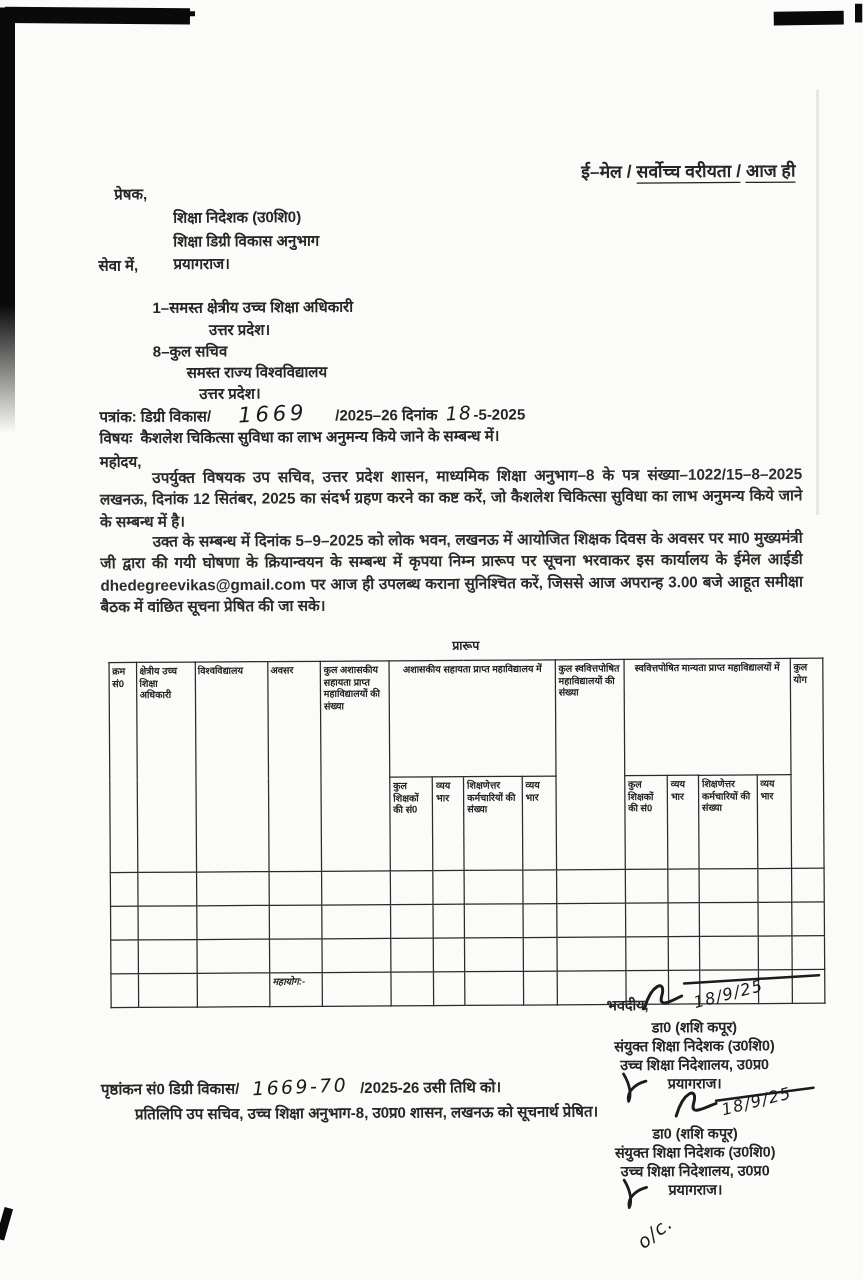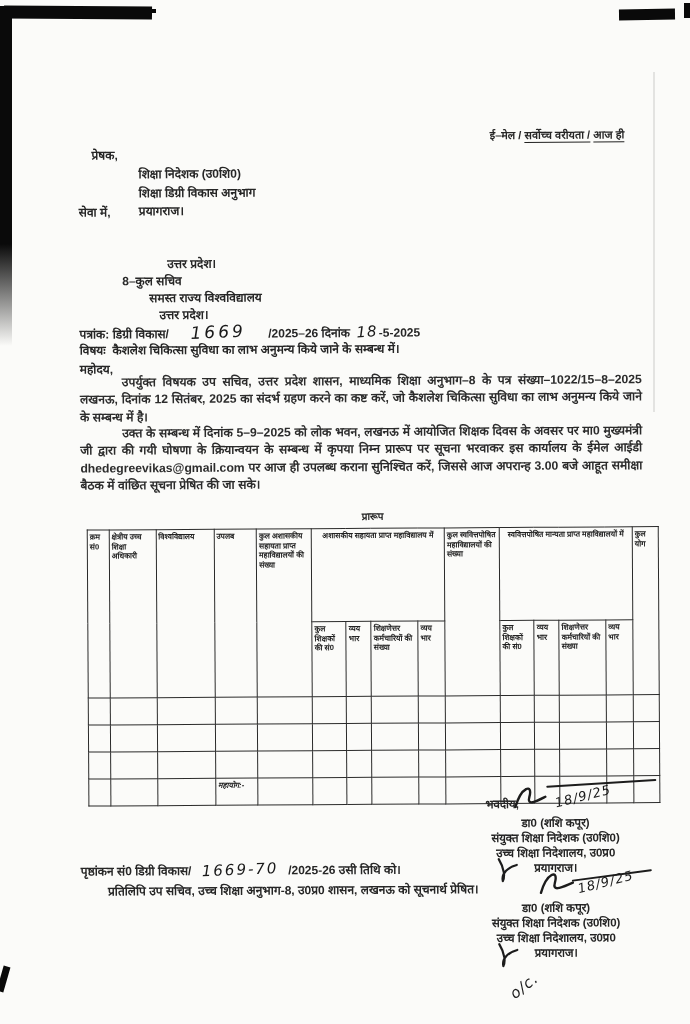--- a/index.html
+++ b/index.html
@@ -65,34 +65,35 @@
   <div class="art fadeV" style="left:0;top:6px;width:12px;height:340px;"></div>
   <div class="art" style="left:141px;top:10px;width:5px;height:4px;"></div>
   <div class="art" style="left:152px;top:9px;width:4px;height:4px;"></div>
   <div class="art" style="left:619px;top:9px;width:56px;height:11px;transform:rotate(-0.8deg);"></div>
   <div class="art" style="left:684px;top:3px;width:6px;height:15px;"></div>
   <div class="art" style="left:0;top:966px;width:7px;height:26px;transform:rotate(16deg);"></div>
   <div class="crease" style="left:653px;top:72px;width:2px;height:340px;"></div>
 
   <div class="content">
 
-    <div class="abs b" style="top:128px;right:64px;font-size:11px;">
+    <div class="abs b" style="top:128px;right:52px;font-size:14px;">
       <span>ई–मेल /</span>
       <span class="u">सर्वोच्च वरीयता /</span>
       <span class="u">आज ही</span>
     </div>
 
     <div class="abs b t12" style="left:93px;top:146px;">प्रेषक,</div>
     <div class="abs b t12" style="left:140px;top:164px;line-height:18.5px;">
       <div>शिक्षा निदेशक (उ0शि0)</div>
       <div>शिक्षा डिग्री विकास अनुभाग</div>
       <div>प्रयागराज।</div>
     </div>
 
     <div class="abs b t12" style="left:80px;top:203px;">सेवा में,</div>
+    <div class="abs b t12" style="left:123px;top:237px;">1–समस्त क्षेत्रीय उच्च शिक्षा अधिकारी</div>
     <div class="abs b t12" style="left:168px;top:255px;">उत्तर प्रदेश।</div>
     <div class="abs b t12" style="left:123px;top:272px;">8–कुल सचिव</div>
     <div class="abs b t12" style="left:150px;top:289px;">समस्त राज्य विश्वविद्यालय</div>
     <div class="abs b t12" style="left:160px;top:306px;">उत्तर प्रदेश।</div>
 
     <div class="abs b t12" style="left:80px;top:323px;white-space:nowrap;">
       <span>पत्रांक: डिग्री विकास/</span><span class="hw hw-num">1669</span><span>/2025–26 दिनांक</span>&nbsp;&nbsp;<span class="hw hw-day">18</span><span>-5-2025</span>
     </div>
 
     <div class="abs b t12" style="left:80px;top:341px;">
@@ -124,21 +125,21 @@
           <col style="width:24px">
           <col style="width:45px">
           <col style="width:26px">
         <col style="width:25px">
       </colgroup>
       <thead>
         <tr class="h1">
           <th rowspan="2">क्रम सं0</th>
           <th rowspan="2">क्षेत्रीय उच्च शिक्षा अधिकारी</th>
           <th rowspan="2">विश्वविद्यालय</th>
-          <th rowspan="2">उपलब</th>
+          <th rowspan="2">अवसर</th>
           <th rowspan="2">कुल अशासकीय सहायता प्राप्त महाविद्यालयों की संख्या</th>
           <th colspan="4" class="grp">अशासकीय सहायता प्राप्त महाविद्यालय में</th>
           <th rowspan="2">कुल स्ववित्तपोषित महाविद्यालयों की संख्या</th>
           <th colspan="4" class="grp">स्ववित्तपोषित मान्यता प्राप्त महाविद्यालयों में</th>
           <th rowspan="2">कुल योग</th>
         </tr>
         <tr class="h2">
           <th>कुल शिक्षकों की सं0</th>
           <th>व्यय भार</th>
           <th>शिक्षणेत्तर कर्मचारियों की संख्या</th>

